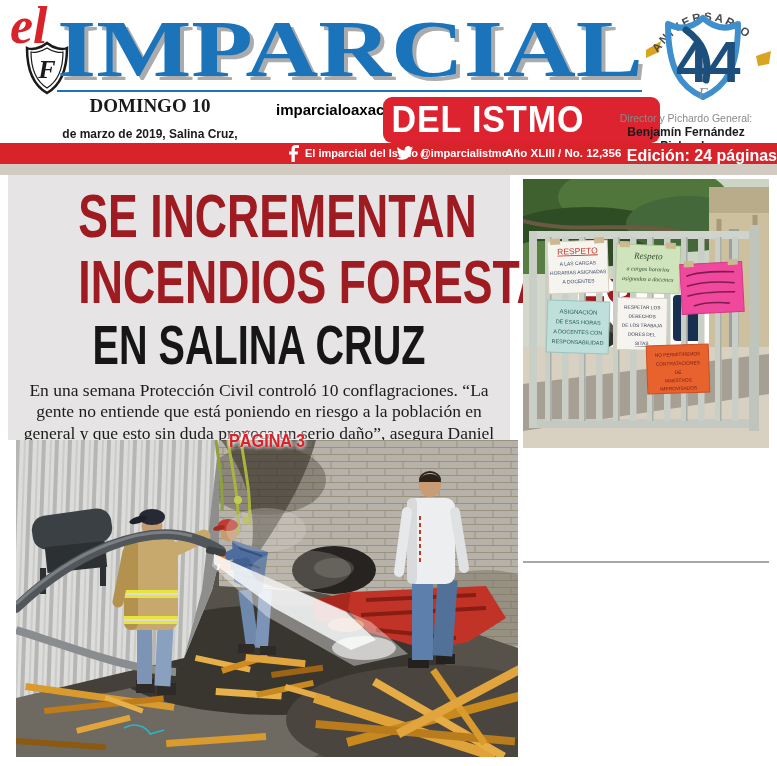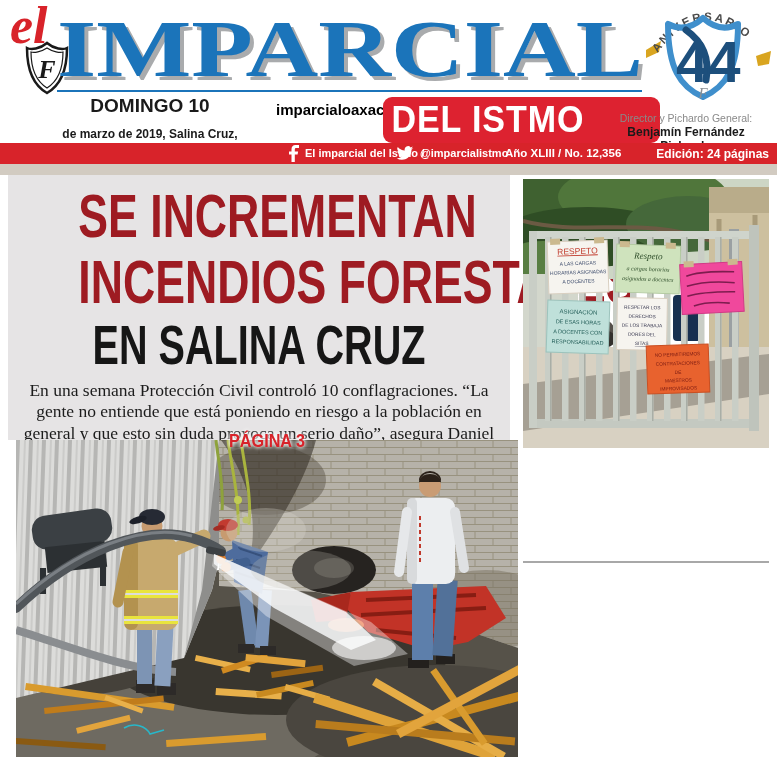--- a/index.html
+++ b/index.html
@@ -6,21 +6,21 @@
   html,body { background:#ffffff; }
   .page { position:relative; width:777px; height:766px; background:#fff; overflow:hidden;
           font-family:"Liberation Sans", sans-serif; }
   .abs { position:absolute; }
 
   
   .el-word { left:10px; top:-4px; font-family:"Liberation Serif", serif; font-style:italic;
              font-weight:bold; font-size:52px; color:#d8232a; }
   .mast-rule { left:57px; top:90px; width:585px; height:2px; background:#1b74ba; }
   .date-block { left:50px; top:95px; width:200px; text-align:center; color:#1a1a1a; }
-  .date-line1 { font-weight:bold; font-size:19px; letter-spacing:0; }
+  .date-line1 { font-weight:bold; font-size:19px; letter-spacing:0;font-family:Liberation Serif, serif; }
   .date-line2 { font-weight:bold; font-size:12px; margin-top:10px; }
   .site-url { left:228px; top:101px; width:210px; text-align:center; font-weight:bold; font-size:15px; }
   .site-red { color:#000000;padding-left:48px; } .site-blue { color:#1b74ba; }
   .delistmo { left:383px; top:97px; width:277px; height:46px; background:#dd2230; border-radius:9px;
               display:flex; align-items:center; justify-content:flex-start; }
   .delistmo span { color:#fff; font-weight:bold; font-size:37px; letter-spacing:1px;
                    transform:scaleX(.92); white-space:nowrap; }
   .director-label { right:6px; top:112px; width:170px; text-align:center; font-size:10.5px; color:#8a8a8a; }
   .director-name  { right:6px; top:125px; width:170px; text-align:center; font-size:12px; font-weight:bold; color:#1a1a1a; }
 
@@ -114,21 +114,21 @@
   <div class="abs infobar">
     <svg class="abs" style="left:288px;top:2px" width="12" height="17" viewBox="0 0 12 17">
       <path d="M8 3 h3 V0 H7.5 C4.8 0 3.5 1.8 3.5 4.2 V6.5 H1 v3 h2.5 V17 h3.3 V9.5 h2.8 l.5-3 H6.8 V4.5 C6.8 3.6 7.2 3 8 3 Z" fill="#fff"></path>
     </svg>
     <div class="item" style="left:305px">El imparcial del Istmo /</div>
     <svg class="abs" style="left:396px;top:3px" width="18" height="15" viewBox="0 0 24 20">
       <path d="M23 2.5c-.8.4-1.7.7-2.6.8A4.5 4.5 0 0 0 22.4.8c-.9.5-1.9.9-2.9 1.1A4.5 4.5 0 0 0 11.7 6 12.8 12.8 0 0 1 2.4 1.2 4.5 4.5 0 0 0 3.8 7.2c-.7 0-1.4-.2-2-.5v.1c0 2.2 1.5 4 3.6 4.4-.7.2-1.4.2-2 .1a4.5 4.5 0 0 0 4.2 3.1A9 9 0 0 1 .9 16.3a12.7 12.7 0 0 0 6.9 2c8.3 0 12.8-6.9 12.8-12.8v-.6c.9-.6 1.6-1.4 2.4-2.4z" fill="#fff"></path>
     </svg>
     <div class="item" style="left:420px">@imparcialistmo</div>
     <div class="item" style="left:505px;font-size:11.5px">Año XLIII / No. 12,356</div>
-    <div class="item" style="right:8px;font-size:12px">Edición: 24 páginas</div>
+    <div class="item" style="right:0;font-size:16px">Edición: 24 páginas</div>
   </div>
   <div class="abs beige-strip"></div>
 
   <section class="abs lead-box">
     <h1 style="font-size:0">
       <div class="hl hl1">SE INCREMENTAN</div>
       <div class="hl hl2">INCENDIOS FORESTALES</div>
       <div class="hl hl3">EN SALINA CRUZ</div>
     </h1>
     <p class="deck">En una semana Protección Civil controló 10 conflagraciones. “La gente no entiende que está poniendo en riesgo a la población en general y que esto sin duda provoca un serio daño”, asegura Daniel Alegría, responsable del cuerpo de bomberos.</p>

